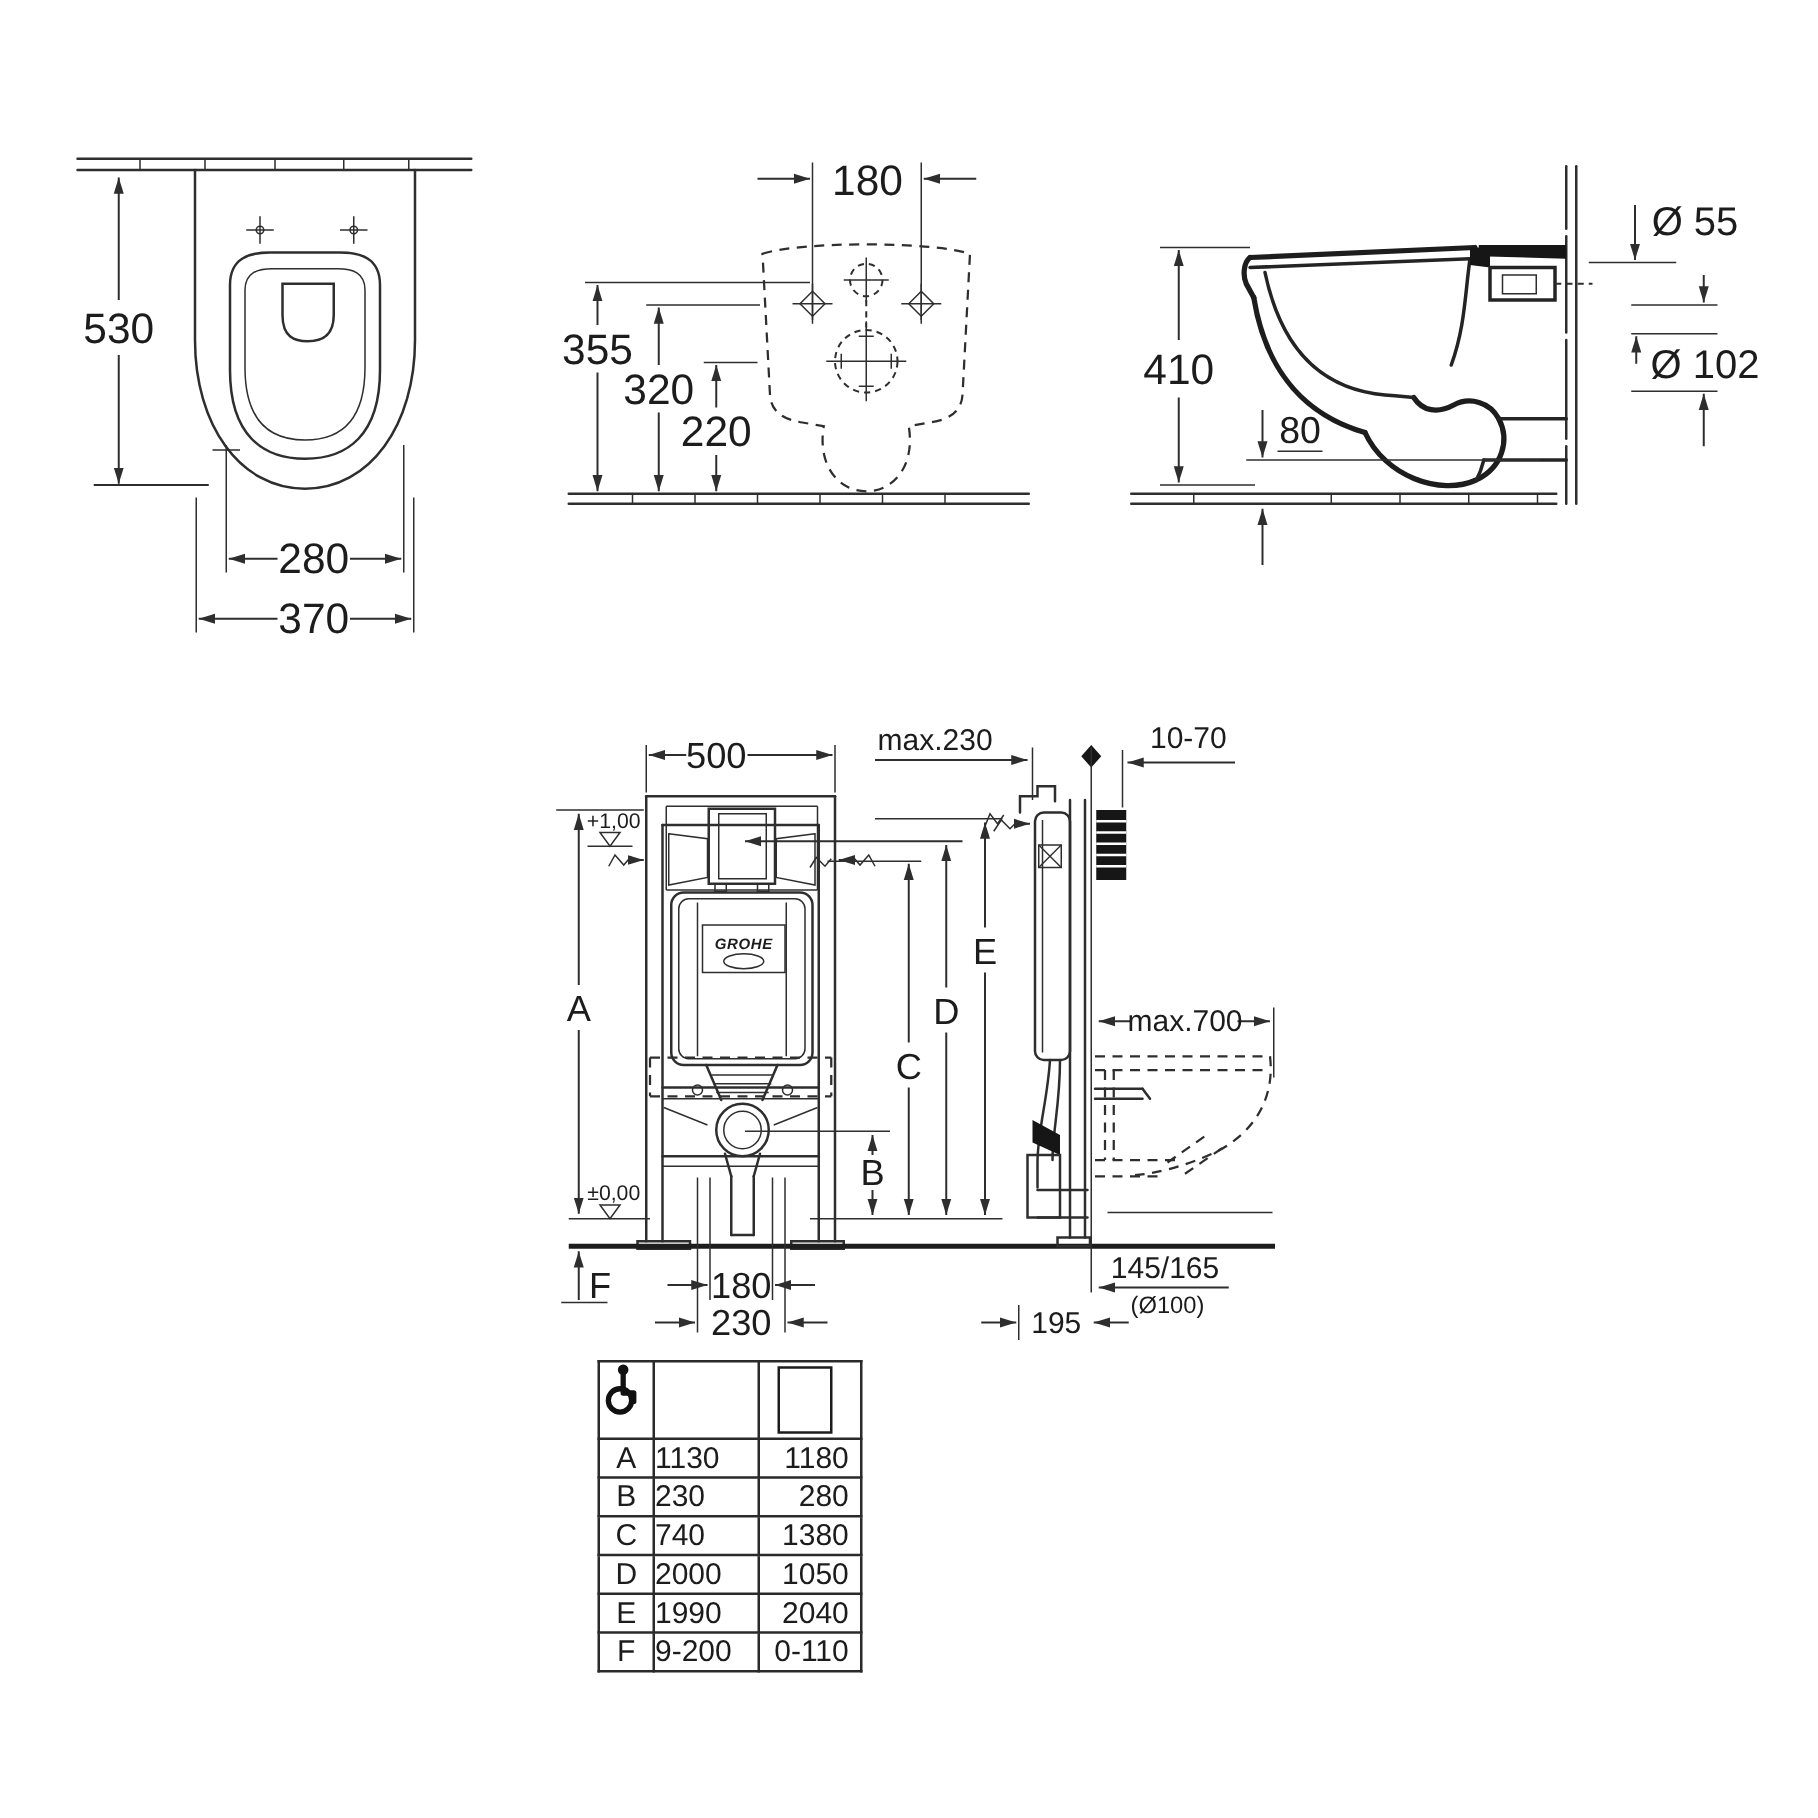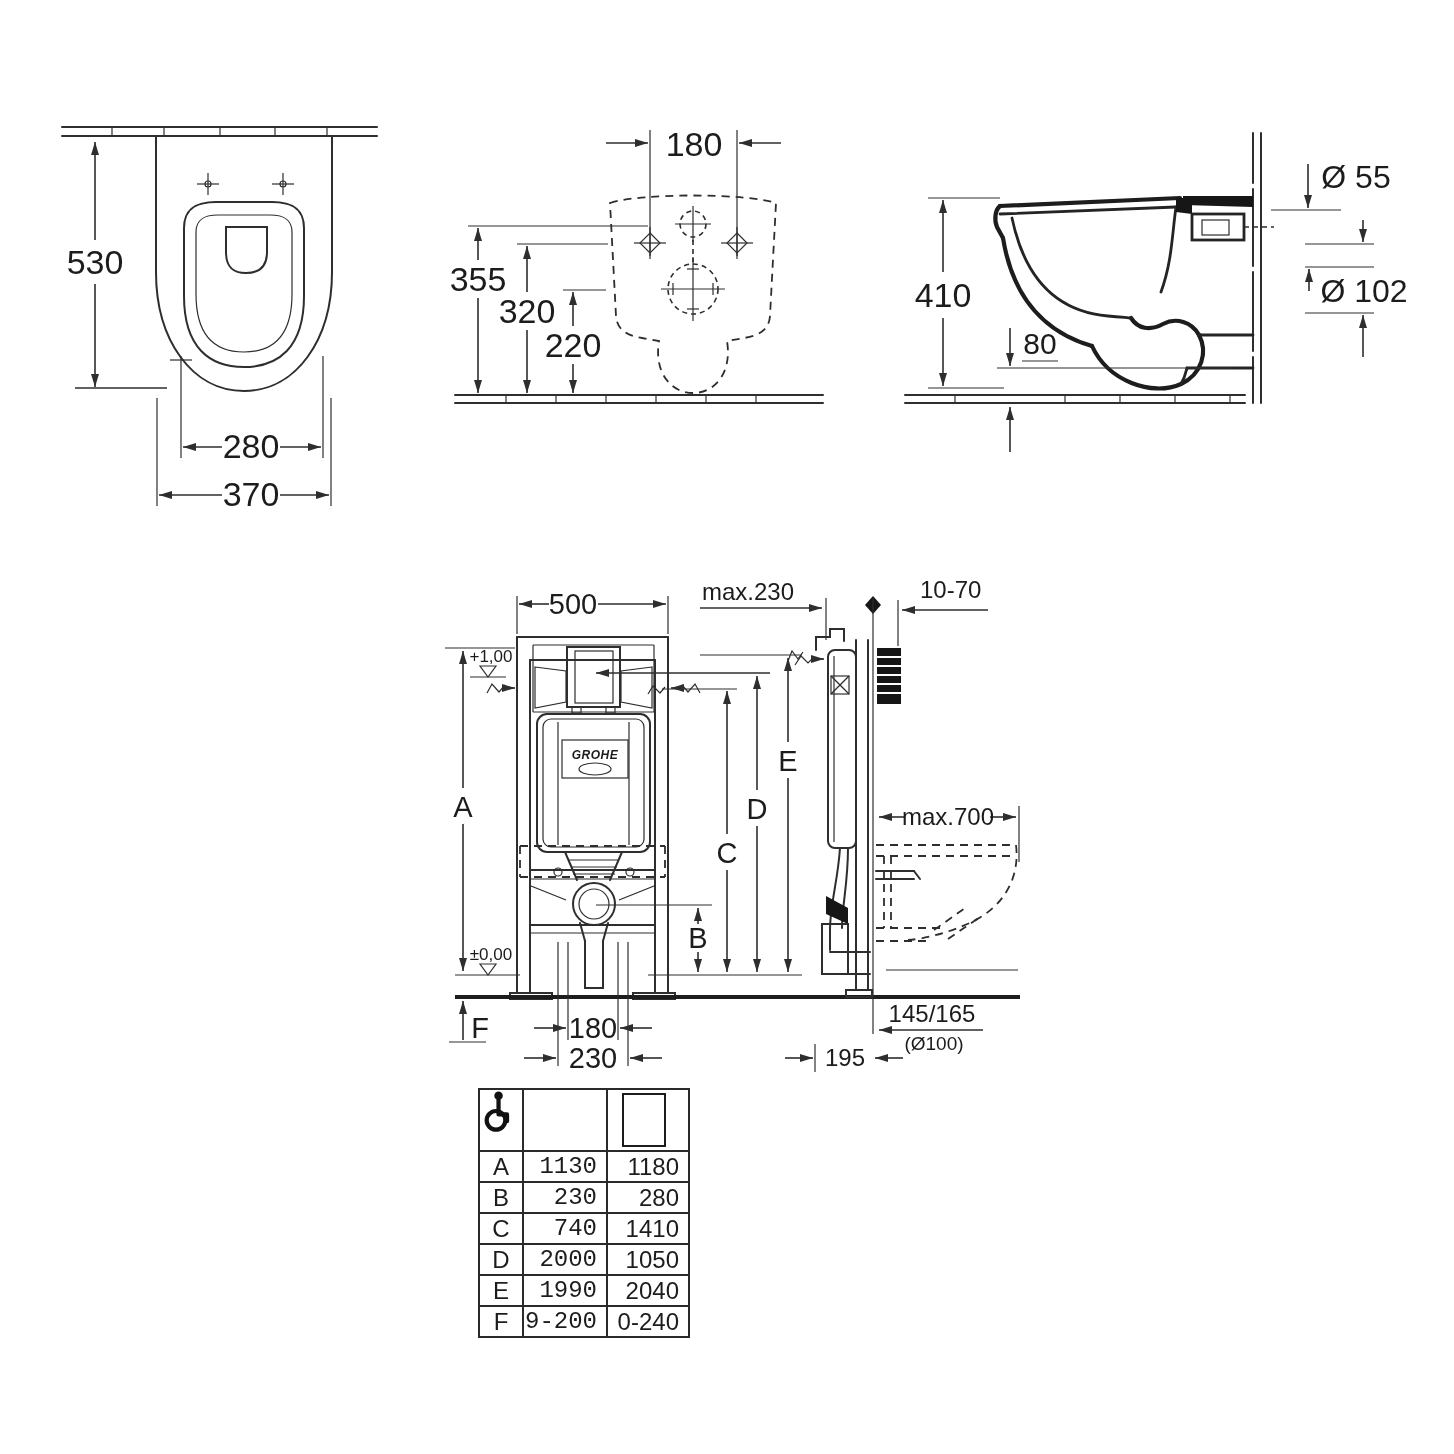--- a/index.html
+++ b/index.html
@@ -18,21 +18,21 @@
   .t34{font-size:34px;} .t32{font-size:32px;} .t30{font-size:30px;}
   .t29{font-size:29px;} .t24{font-size:24px;} .t19{font-size:19px;}
   .t17{font-size:17px;} .mid{text-anchor:middle;}
   .grohe{font-size:12px;font-weight:bold;font-style:italic;letter-spacing:.5px;}
   
   #dim-table{position:absolute;left:478px;top:1088px;border-collapse:collapse;}
   #dim-table td{border:2px solid #2a2a2a;font-size:24px;color:#1c1c1c;
                 padding:0;height:29px;line-height:29px;}
   #dim-table tr.hdr td{height:58px;}
   #dim-table td.c1{width:42px;text-align:center;}
-  #dim-table td.c2{width:73px;text-align:right;padding-right:9px;font-family:Liberation Mono, monospace;}
+  #dim-table td.c2{width:73px;text-align:left;padding-right:9px;}
   #dim-table td.c3{width:71px;text-align:right;padding-right:9px;}
   .icon-box{width:40px;height:50px;border:2px solid #1c1c1c;margin:3px auto;
             display:flex;align-items:center;justify-content:center;}
 </style>
 </head>
 <body>
 
 <div id="stage">
 <svg width="1454" height="1454" viewBox="0 0 1454 1454">
   <defs>
@@ -436,32 +436,32 @@
     <td class="c3">1180</td>
   </tr>
   <tr>
     <td class="c1">B</td>
     <td class="c2">230</td>
     <td class="c3">280</td>
   </tr>
   <tr>
     <td class="c1">C</td>
     <td class="c2">740</td>
-    <td class="c3">1410</td>
+    <td class="c3">1380</td>
   </tr>
   <tr>
     <td class="c1">D</td>
     <td class="c2">2000</td>
     <td class="c3">1050</td>
   </tr>
   <tr>
     <td class="c1">E</td>
     <td class="c2">1990</td>
     <td class="c3">2040</td>
   </tr>
   <tr>
     <td class="c1">F</td>
     <td class="c2">9-200</td>
-    <td class="c3">0-240</td>
+    <td class="c3">0-110</td>
   </tr>
 </tbody>
     </table>
 </div>
 
 </body></html>

